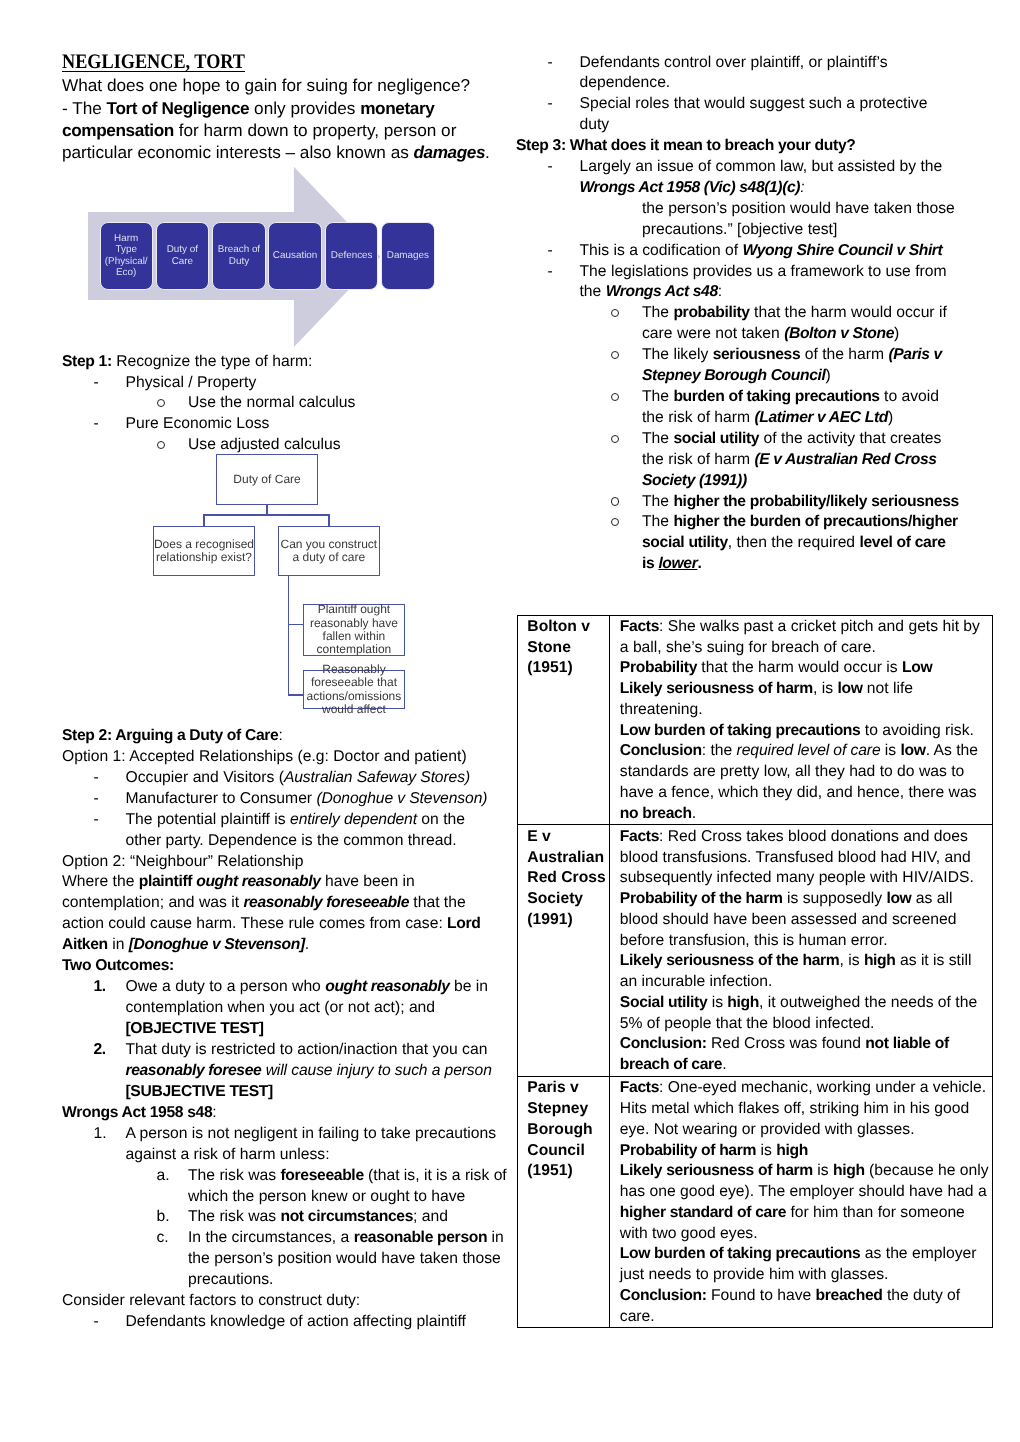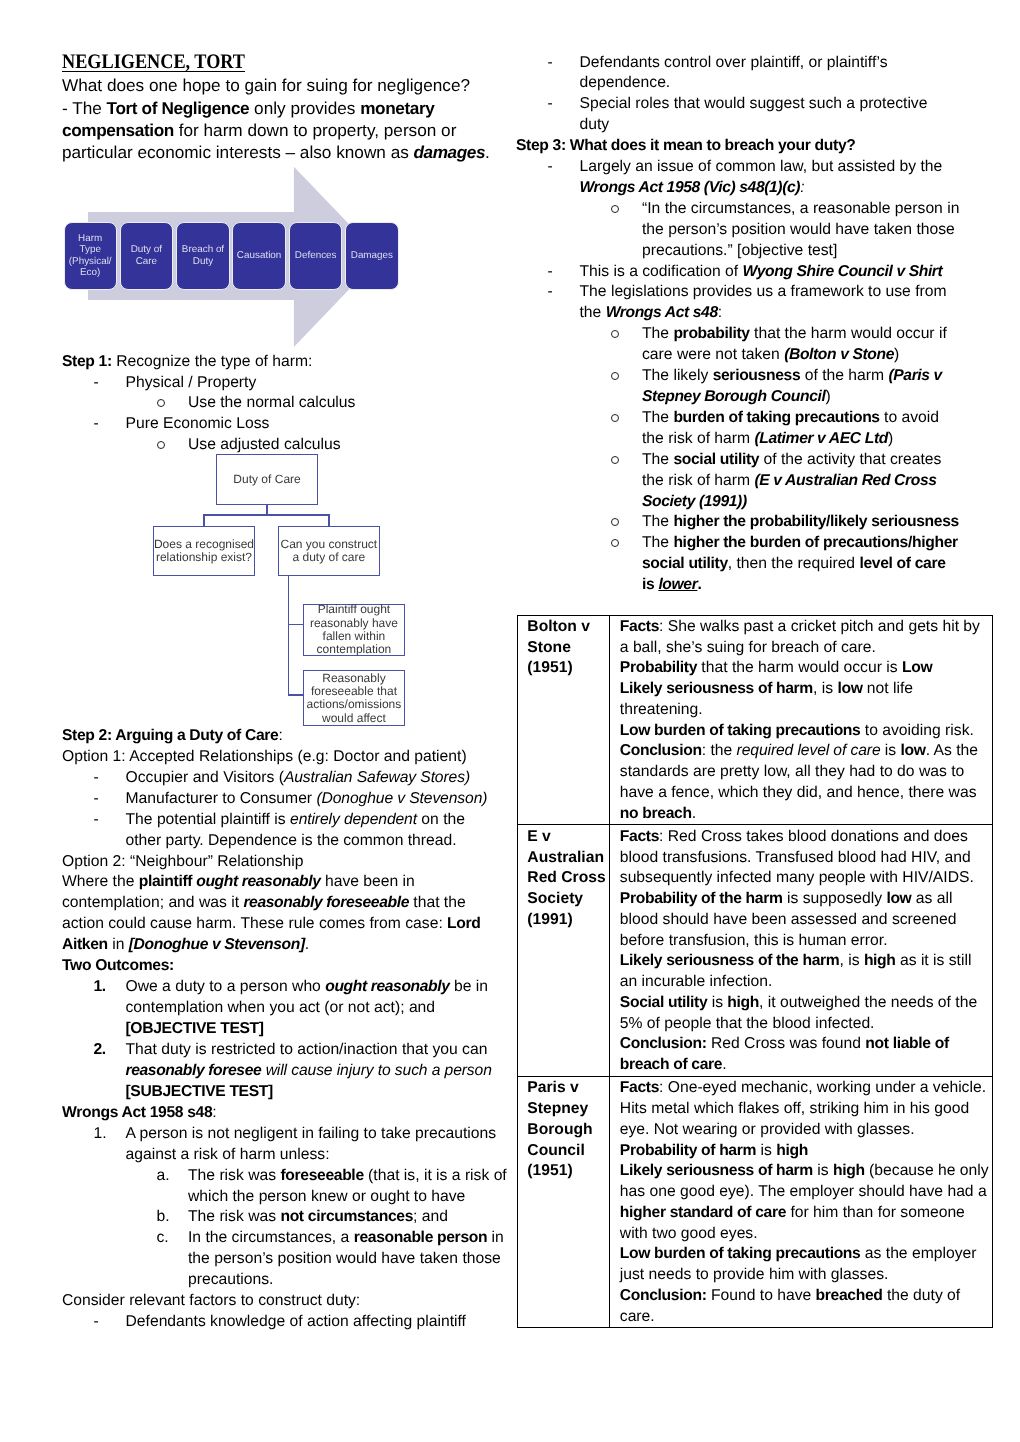--- a/index.html
+++ b/index.html
@@ -36,21 +36,21 @@
   b{letter-spacing:-0.0223em;}
   i{letter-spacing:-0.0076em;}
   b i, i b{letter-spacing:-0.0255em;}
 
   
   .arrowdiag{position:absolute;left:56px;top:158px;width:330px;height:196px;}
   .arrowdiag svg{position:absolute;left:0;top:0;}
   .pbox{position:absolute;top:63.5px;width:53.4px;height:68.2px;
         background:#333399;border-radius:8px;border:1.5px solid #ececf4;
         box-sizing:border-box;color:#dedef0;font-size:9.9px;line-height:11.25px;
-        display:flex;align-items:center;justify-content:center;text-align:center;}
+        display:flex;align-items:center;justify-content:center;text-align:center;margin-left:36px;}
 
   
   .flowchart{position:absolute;}
   .fbox{position:absolute;box-sizing:border-box;border:1.3px solid #4a52a8;background:#fff;
         font-size:12px;line-height:13.4px;color:#3a3a3a;text-align:center;
         display:flex;align-items:center;justify-content:center;}
   .fln{position:absolute;background:#4a52a8;}
 
   
   .casetable{position:absolute;border-collapse:collapse;table-layout:fixed;}
@@ -119,21 +119,21 @@
       </div>
   <div class="fbox" style="left:127.9px;top:76.4px;width:101.9px;height:49.3px;">
         <span>Can you construct<br>a duty of care</span>
       </div>
   <div class="fln" style="left:137.8px;top:125.7px;width:1.4px;height:119.9px;"></div>
   <div class="fln" style="left:137.8px;top:173.6px;width:15.2px;height:1.4px;"></div>
   <div class="fln" style="left:137.8px;top:244.2px;width:15.2px;height:1.4px;"></div>
   <div class="fbox" style="left:153px;top:154px;width:101.9px;height:51.9px;">
         <span>Plaintiff ought<br>reasonably have<br>fallen within<br>contemplation</span>
       </div>
-  <div class="fbox" style="left:153px;top:220.4px;width:101.9px;height:56px;">
+  <div class="fbox" style="left:153px;top:220.4px;width:101.9px;height:39px;">
         <span>Reasonably<br>foreseeable that<br>actions/omissions<br>would affect</span>
       </div>
 </div>
 
   <div class="blk" style="left:62px;top:726.1px;width:450px;">
       <div class="row lvl0"><span><b>Step 2: Arguing a Duty of Care</b>:</span></div>
       <div class="row lvl0"><span>Option 1: Accepted Relationships (e.g: Doctor and patient)</span></div>
       <div class="row lvl1"><span class="mk">-</span><span>Occupier and Visitors (<i>Australian Safeway Stores)</i></span></div>
       <div class="row lvl1"><span class="mk">-</span><span>Manufacturer to Consumer <i>(Donoghue v Stevenson)</i></span></div>
       <div class="row lvl1"><span class="mk">-</span><span>The potential plaintiff is <i>entirely dependent</i> on the</span></div>
@@ -167,21 +167,20 @@
     </div>
 
   <div class="blk" style="left:516px;top:52.5px;width:470px;">
       <div class="row lvl1"><span class="mk">-</span><span>Defendants control over plaintiff, or plaintiff’s</span></div>
       <div class="row lvl1"><span>dependence.</span></div>
       <div class="row lvl1"><span class="mk">-</span><span>Special roles that would suggest such a protective</span></div>
       <div class="row lvl1"><span>duty</span></div>
       <div class="row lvl0"><span><b>Step 3: What does it mean to breach your duty?</b></span></div>
       <div class="row lvl1"><span class="mk">-</span><span>Largely an issue of common law, but assisted by the</span></div>
       <div class="row lvl1"><span><b><i>Wrongs Act 1958 (Vic) s48(1)(c)</i></b><i>:</i></span></div>
-      <div class="row lvl2"><span class="mk"><span class="ocirc"></span></span><span>“In the circumstances, a reasonable person in</span></div>
       <div class="row lvl2"><span>the person’s position would have taken those</span></div>
       <div class="row lvl2"><span>precautions.” [objective test]</span></div>
       <div class="row lvl1"><span class="mk">-</span><span>This is a codification of <b><i>Wyong Shire Council v Shirt</i></b></span></div>
       <div class="row lvl1"><span class="mk">-</span><span>The legislations provides us a framework to use from</span></div>
       <div class="row lvl1"><span>the <b><i>Wrongs Act s48</i></b>:</span></div>
       <div class="row lvl2"><span class="mk"><span class="ocirc"></span></span><span>The <b>probability</b> that the harm would occur if</span></div>
       <div class="row lvl2"><span>care were not taken <b><i>(Bolton v Stone</i></b>)</span></div>
       <div class="row lvl2"><span class="mk"><span class="ocirc"></span></span><span>The likely <b>seriousness</b> of the harm <b><i>(Paris v</i></b></span></div>
       <div class="row lvl2"><span><b><i>Stepney Borough Council</i></b>)</span></div>
       <div class="row lvl2"><span class="mk"><span class="ocirc"></span></span><span>The <b>burden of taking precautions</b> to avoid</span></div>

